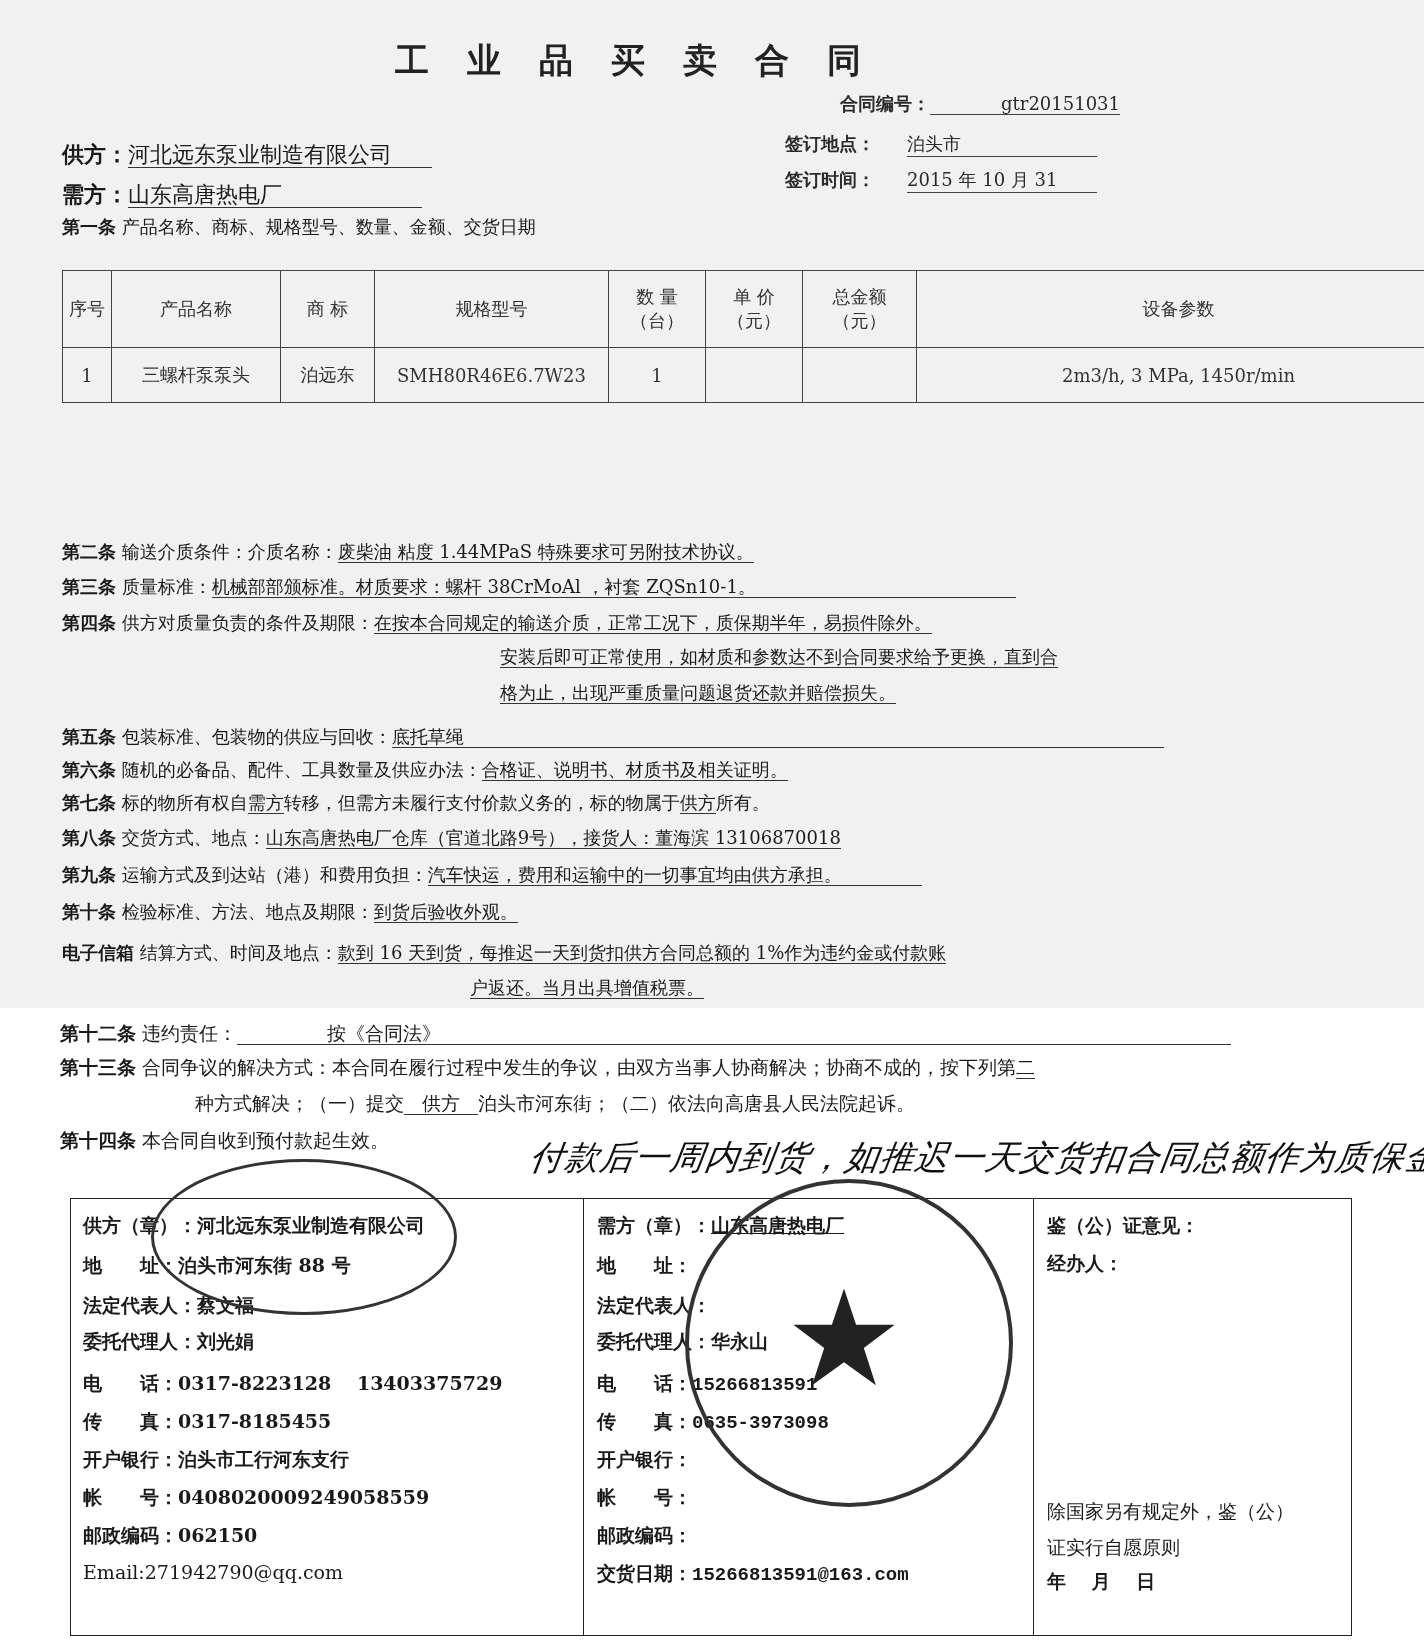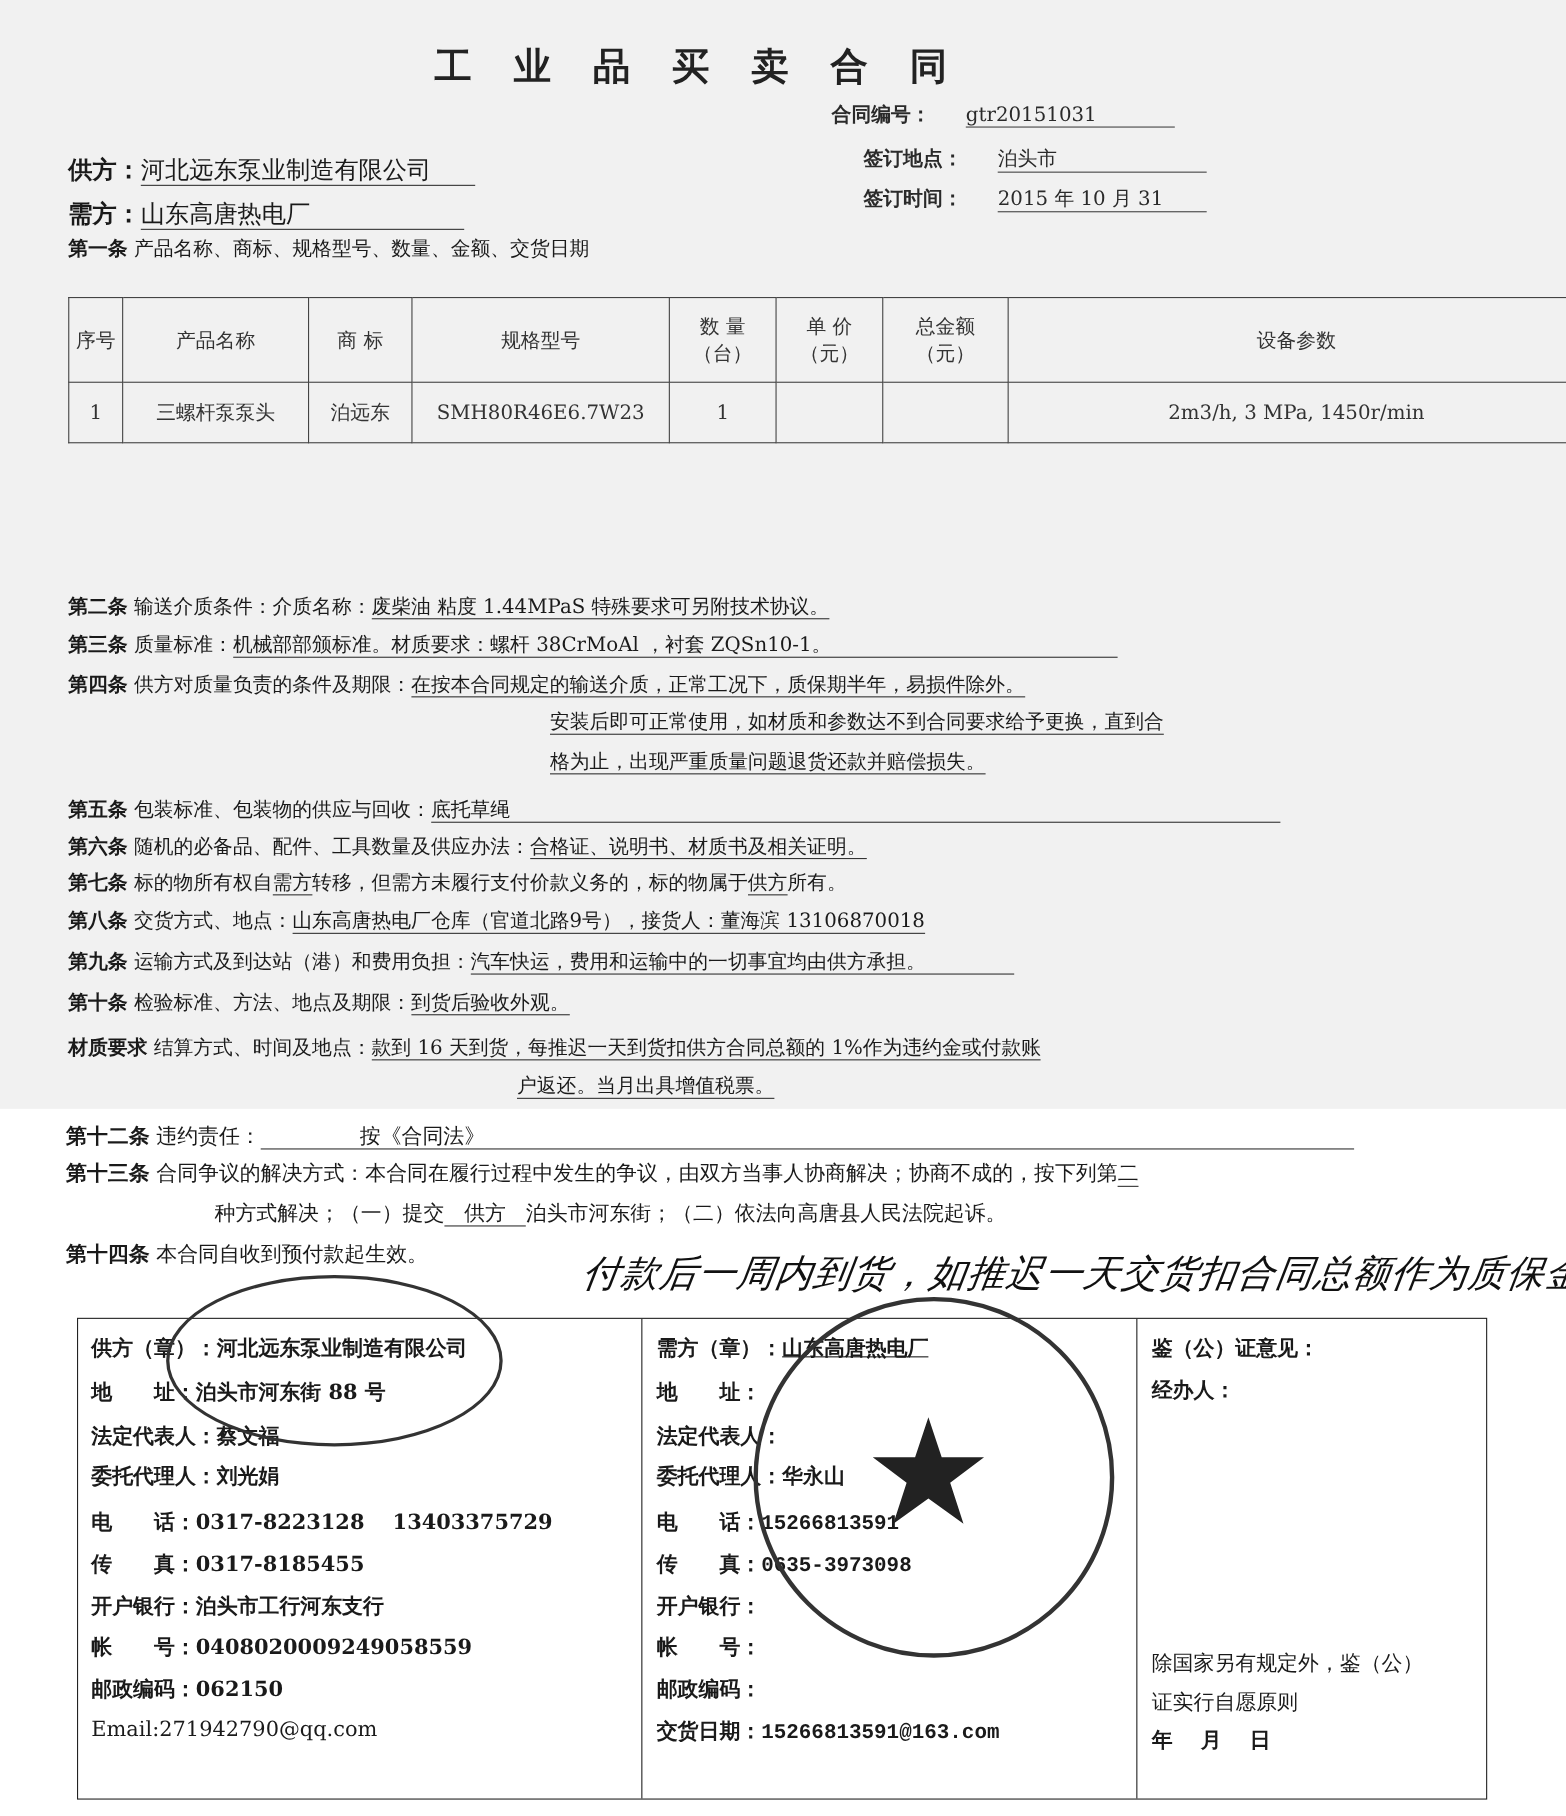--- a/index.html
+++ b/index.html
@@ -32,21 +32,21 @@
   .hand{position:absolute;left:530px;top:1135px;font-size:34px;font-style:italic;font-family:"DejaVu Serif",serif;color:#111;transform:skewX(-8deg);letter-spacing:1px;white-space:nowrap;}
   .note{font-size:19px;}
 </style>
 </head>
 <body>
 
 <div class="upper"></div>
 
 <div class="abs title">工业品买卖合同</div>
 
-<div class="abs meta" style="left:756px;top:92px;">
+<div class="abs meta" style="left:808px;top:92px;text-align:right;">
   <span class="k">合同编号：</span><span class="v">gtr20151031</span>
 </div>
 <div class="abs meta" style="left:785px;top:132px;">
   <span class="k">签订地点：</span><span class="v">泊头市</span>
 </div>
 <div class="abs meta" style="left:785px;top:168px;">
   <span class="k">签订时间：</span><span class="v">2015 年 10 月 31</span>
 </div>
 
 <div class="abs party" style="left:62px;top:140px;">
@@ -124,21 +124,21 @@
 </div>
 <div class="abs clause" style="left:62px;top:860px;">
   <span class="no">第九条</span>
   <span>运输方式及到达站（港）和费用负担：</span><span class="u" style="padding-right:80px">汽车快运，费用和运输中的一切事宜均由供方承担。</span>
 </div>
 <div class="abs clause" style="left:62px;top:897px;">
   <span class="no">第十条</span>
   <span>检验标准、方法、地点及期限：</span><span class="u">到货后验收外观。</span>
 </div>
 <div class="abs clause" style="left:62px;top:938px;">
-  <span class="no">材质要求</span>
+  <span class="no">电子信箱</span>
   <span>结算方式、时间及地点：</span><span class="u">款到 16 天到货，每推迟一天到货扣供方合同总额的 1%作为违约金或付款账</span>
 </div>
 <div class="abs clause" style="left:470px;top:973px;">
   <span class="u">户返还。当月出具增值税票。</span>
 </div>
 
 <div class="abs clause" style="left:60px;top:1018px;font-size:19px;">
   <span class="no">第十二条</span>
   <span>违约责任：</span><span class="u" style="padding-left:90px;padding-right:790px">按《合同法》</span>
 </div>

